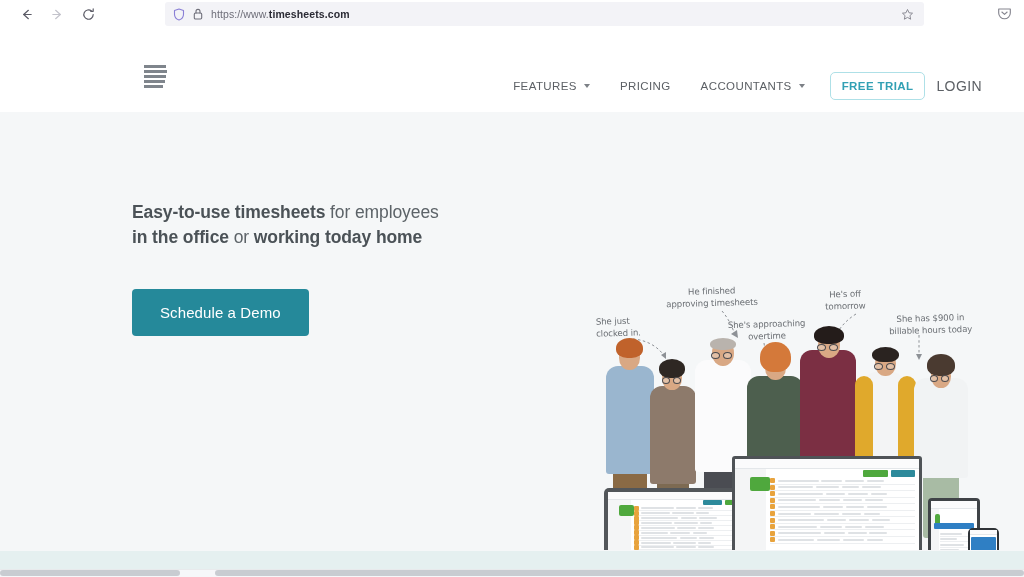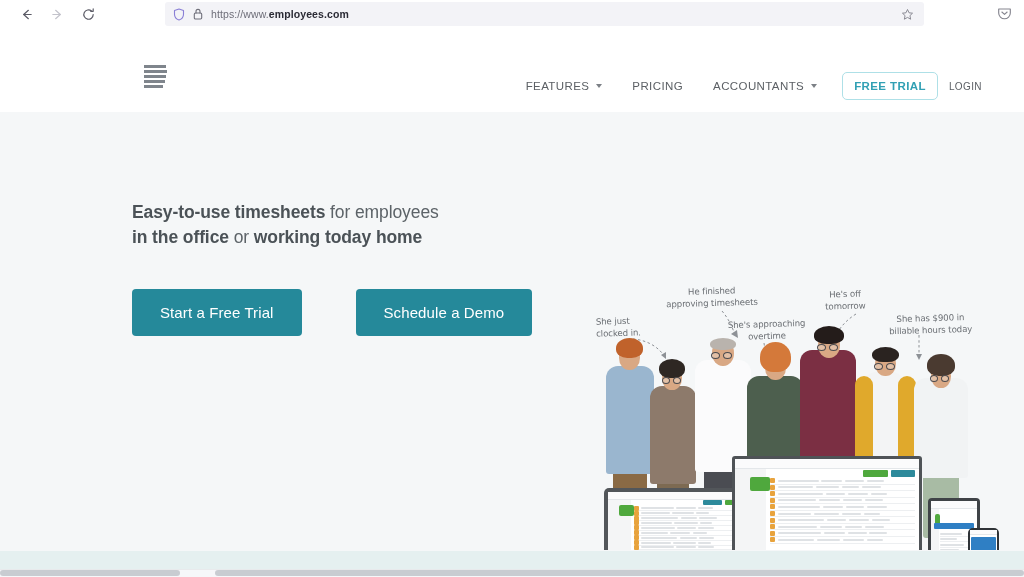--- a/index.html
+++ b/index.html
@@ -132,21 +132,21 @@
     color: #31a0b4;
     border: 1px solid #aee0e7;
     border-radius: 5px;
     padding: 7px 11px;
     margin: 0 7px 0 8px;
     background: #fff;
     cursor: pointer;
     white-space: nowrap;
   }
   .login-item {
-    font-size: 10px;
+    font-size: 14px;
     letter-spacing: 0.4px;
     color: #5c6065;
     padding-right: 2px;
     cursor: pointer;
   }
 
   .subnav {
     position: absolute;
     right: 40px;
     top: 90px;
@@ -384,21 +384,21 @@
       <svg width="12" height="13" viewBox="0 0 12 13" fill="none" stroke="currentColor" stroke-width="1.1">
         <path d="M6 1 L10.5 2.6 V6.2 C10.5 9 8.4 11.2 6 12 C3.6 11.2 1.5 9 1.5 6.2 V2.6 Z" stroke-linejoin="round"></path>
       </svg>
     </span>
     <span class="lock-ico">
       <svg width="10" height="12" viewBox="0 0 10 12" fill="none" stroke="currentColor" stroke-width="1.1">
         <rect x="1.3" y="5" width="7.4" height="6" rx="1.2"></rect>
         <path d="M3 5 V3.4 A2 2 0 0 1 7 3.4 V5" stroke-linecap="round"></path>
       </svg>
     </span>
-    <span class="url-text"><span>https://www.</span><b>employees.com</b></span>
+    <span class="url-text"><span>https://www.</span><b>timesheets.com</b></span>
     <span class="star-ico">
       <svg width="13" height="13" viewBox="0 0 16 16" fill="none" stroke="currentColor" stroke-width="1.15">
         <path d="M8 1.8 L9.9 5.9 L14.2 6.4 L11 9.4 L11.9 13.8 L8 11.6 L4.1 13.8 L5 9.4 L1.8 6.4 L6.1 5.9 Z" stroke-linejoin="round"></path>
       </svg>
     </span>
   </div>
 
   <span class="pocket-ico">
     <svg width="15" height="15" viewBox="0 0 16 16" fill="none" stroke="currentColor" stroke-width="1.2">
       <path d="M1.8 3.2 h12.4 v4.2 c0 3.4 -2.8 6.2 -6.2 6.2 S1.8 10.8 1.8 7.4 Z" stroke-linejoin="round"></path>
@@ -444,21 +444,20 @@
 </div>
 
 <div class="hero">
 
   <div class="hero-copy">
     <div class="subhead">
       <b>Easy-to-use timesheets</b><span> for employees</span><br>
       <b>in the office</b><span> or </span><b>working today home</b>
     </div>
     <div class="cta-row">
-      <button class="cta">Start a Free Trial</button>
       <button class="cta">Schedule a Demo</button>
     </div>
   </div>
 
   <div class="hero-art">
 
     <div class="annot a1">She just
 clocked in.</div>
     <div class="annot a2">He finished
 approving timesheets</div>

